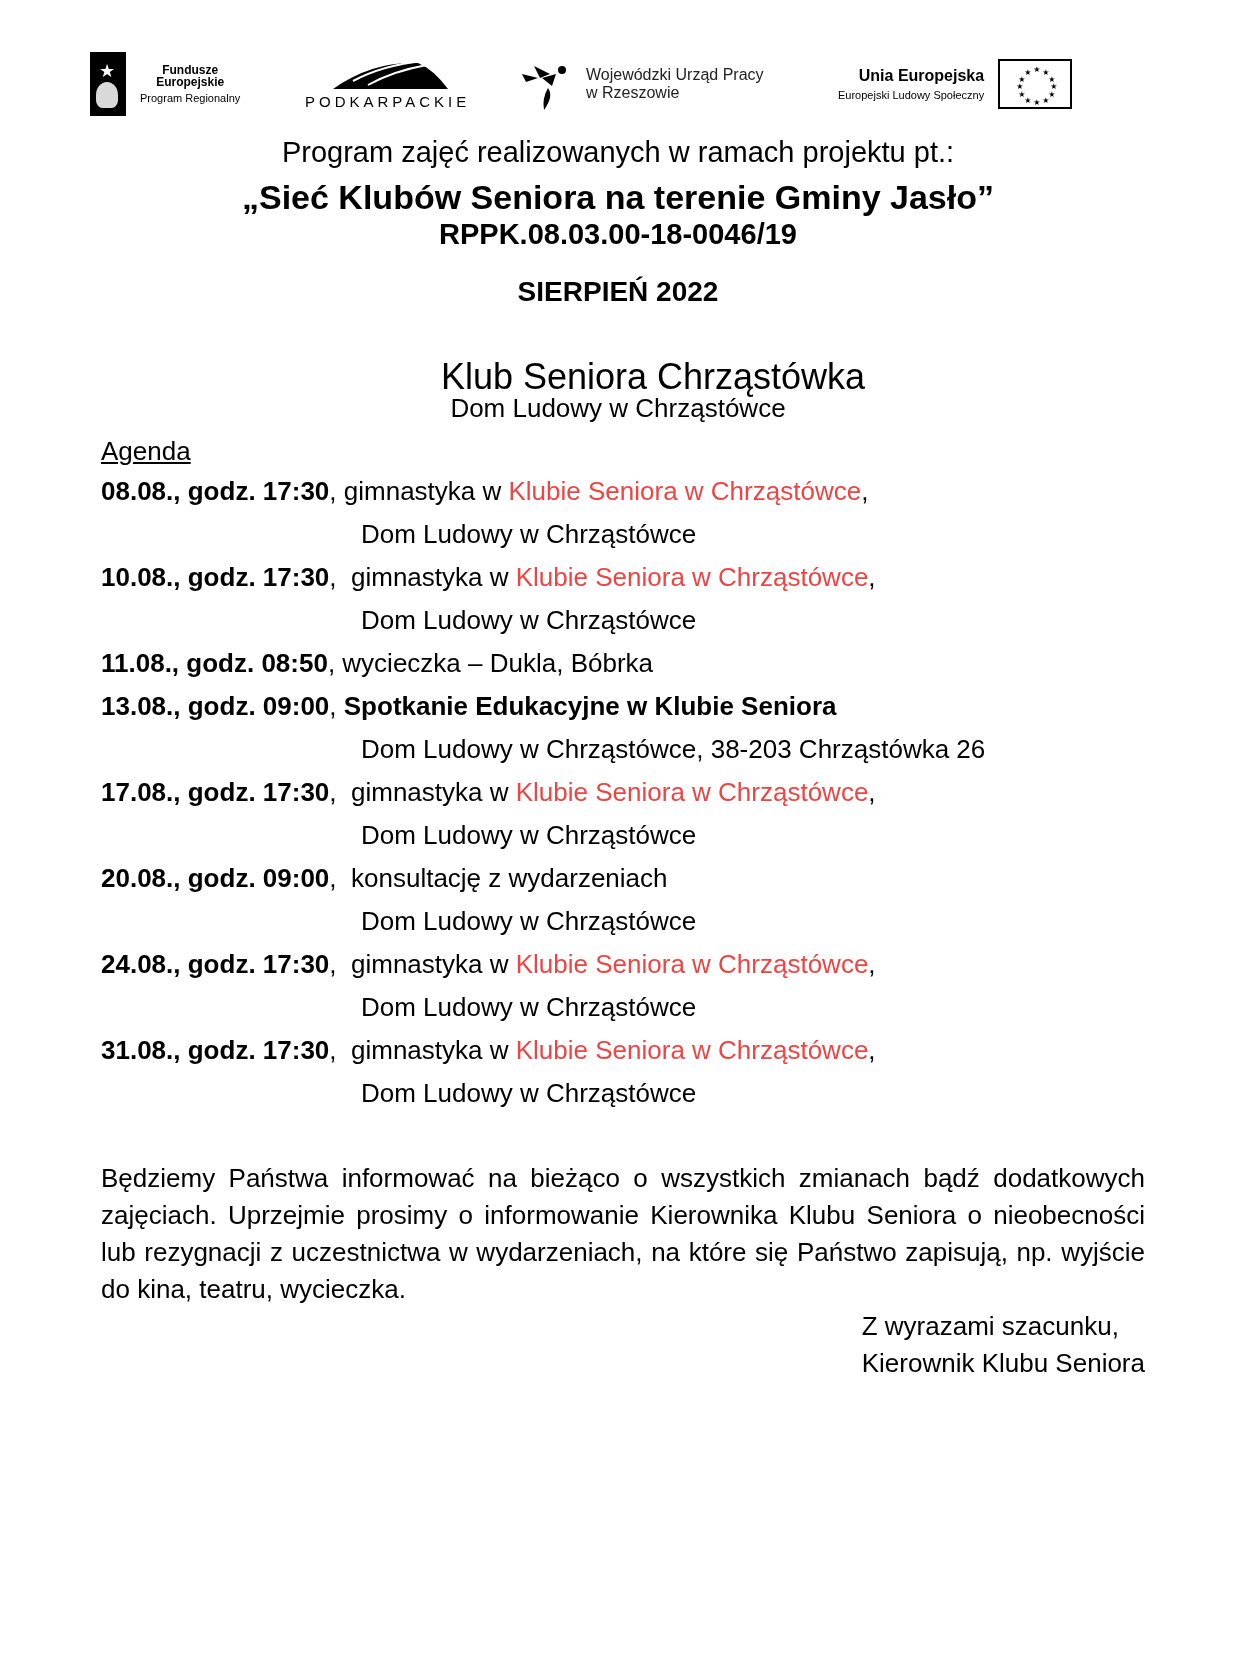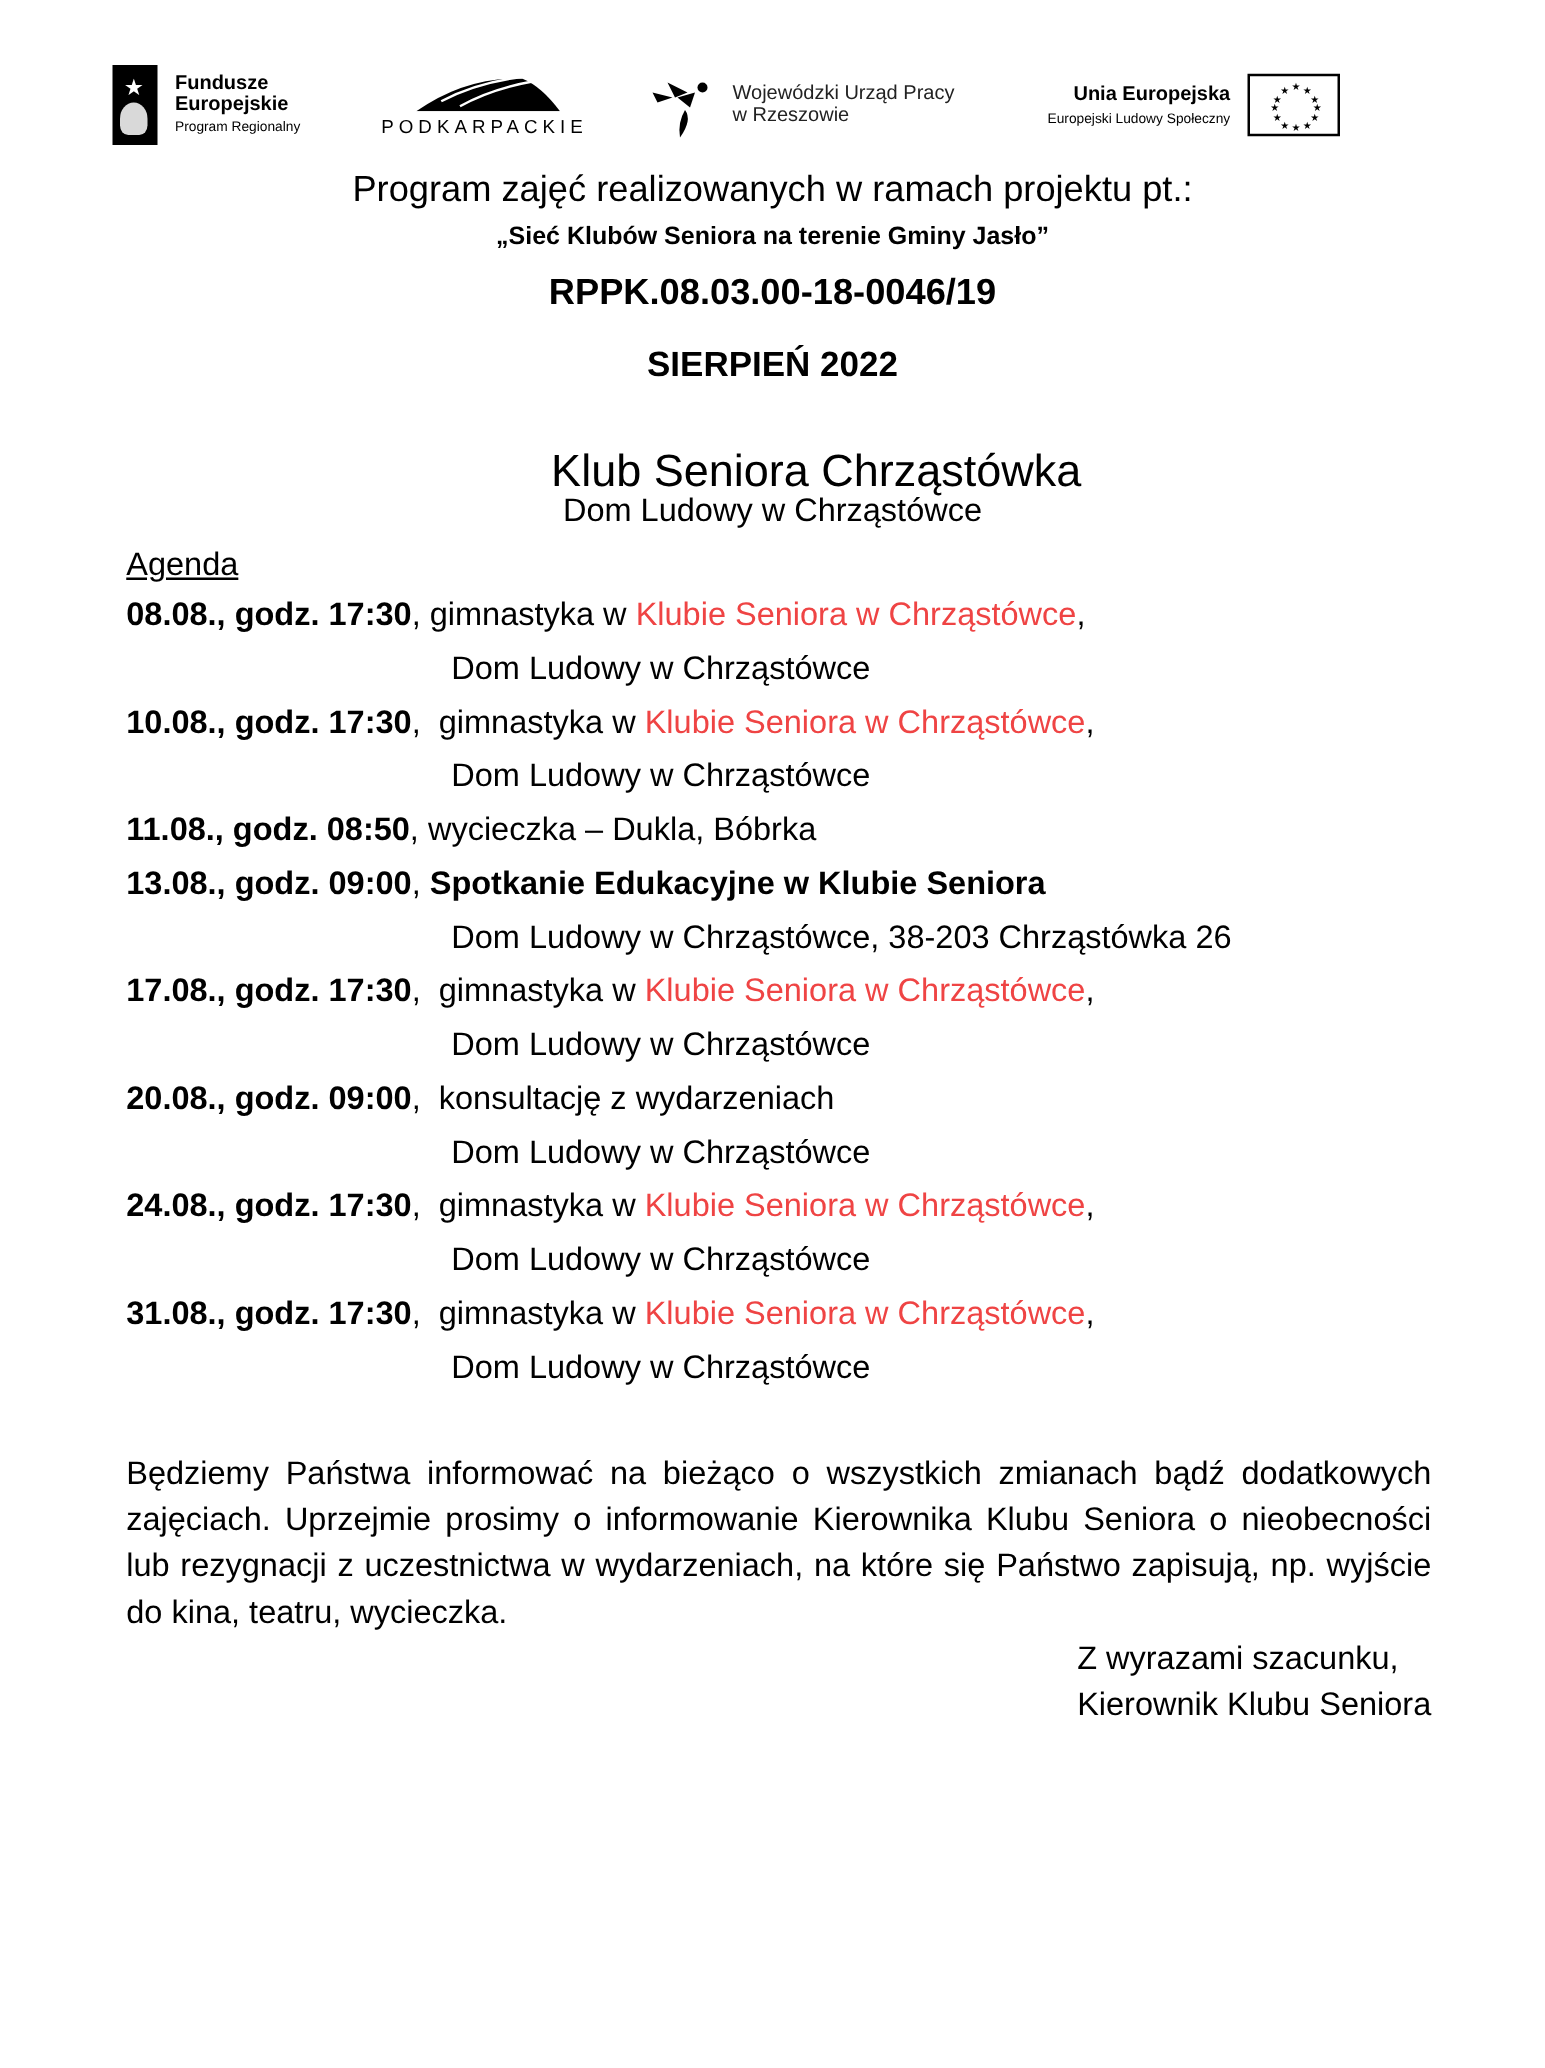--- a/index.html
+++ b/index.html
@@ -5,39 +5,39 @@
   html, body { margin: 0; padding: 0; background: #ffffff; }
   body { width: 1236px; height: 1654px; position: relative; overflow: hidden;
          font-family: "Liberation Sans", "DejaVu Sans", sans-serif; color: #000; }
   .logos { position: absolute; top: 44px; left: 90px; width: 990px; height: 80px; }
   .logo { position: absolute; top: 0; height: 80px; display: flex; align-items: center; }
   .fe { left: 0; }
   .fe .mark { width: 36px; height: 64px; background: #000; position: relative; margin-right: 14px; }
   .fe .mark::before { content: "★"; color: #fff; position: absolute; left: 9px; top: 8px; font-size: 18px; }
   .fe .mark::after { content: ""; position: absolute; left: 6px; top: 30px; width: 22px; height: 26px; background: #fff; border-radius: 50% 50% 30% 30%; opacity: .85; }
   .fe .txt { line-height: 1.05; }
-  .fe .t1 { font-weight: bold; font-size: 16px; }
+  .fe .t1 { font-weight: bold; font-size: 12px; text-align: center; }
   .fe .t3 { font-size: 11px; margin-top: 4px; }
   .pk { left: 215px; flex-direction: column; justify-content: center; }
   .pk .hill { width: 130px; height: 30px; position: relative; }
   .pk .hill svg { display: block; }
   .pk .name { font-size: 15px; letter-spacing: 4px; margin-top: 4px; }
   .wup { left: 430px; }
   .wup .mark { width: 56px; height: 56px; margin-right: 10px; }
   .wup .txt { font-size: 16px; line-height: 1.15; color: #222; }
   .ue { left: 720px; }
   .ue .txt { text-align: right; margin-right: 14px; margin-left: 28px; }
   .ue .t1 { font-weight: bold; font-size: 16px; }
   .ue .t2 { font-size: 11px; margin-top: 4px; }
   .ue .flag { width: 74px; height: 50px; border: 2px solid #000; position: relative; box-sizing: border-box; }
   .ue .flag span { position: absolute; font-size: 8px; line-height: 8px; }
 
   .center { position: absolute; left: 0; width: 1236px; text-align: center; }
   .t-intro { top: 136px; font-size: 29px; }
-  .t-title { top: 178px; font-size: 20px; font-weight: bold; }
+  .t-title { top: 178px; font-size: 34px; font-weight: bold; }
   .t-code { top: 218px; font-size: 29px; font-weight: bold; }
   .t-month { top: 276px; font-size: 28px; font-weight: bold; }
   .t-club { top: 356px; font-size: 36px; padding-left: 35px; }
   .t-place { top: 393px; font-size: 26px; }
 
   .agenda { position: absolute; left: 101px; top: 432px; width: 1050px; font-size: 26px; }
   .agenda-head { text-decoration: underline; height: 38px; line-height: 38px; }
   .row { height: 43px; line-height: 43px; white-space: nowrap; }
   .row .dt { font-weight: bold; }
   .row .gray { color: #ef4444; }

